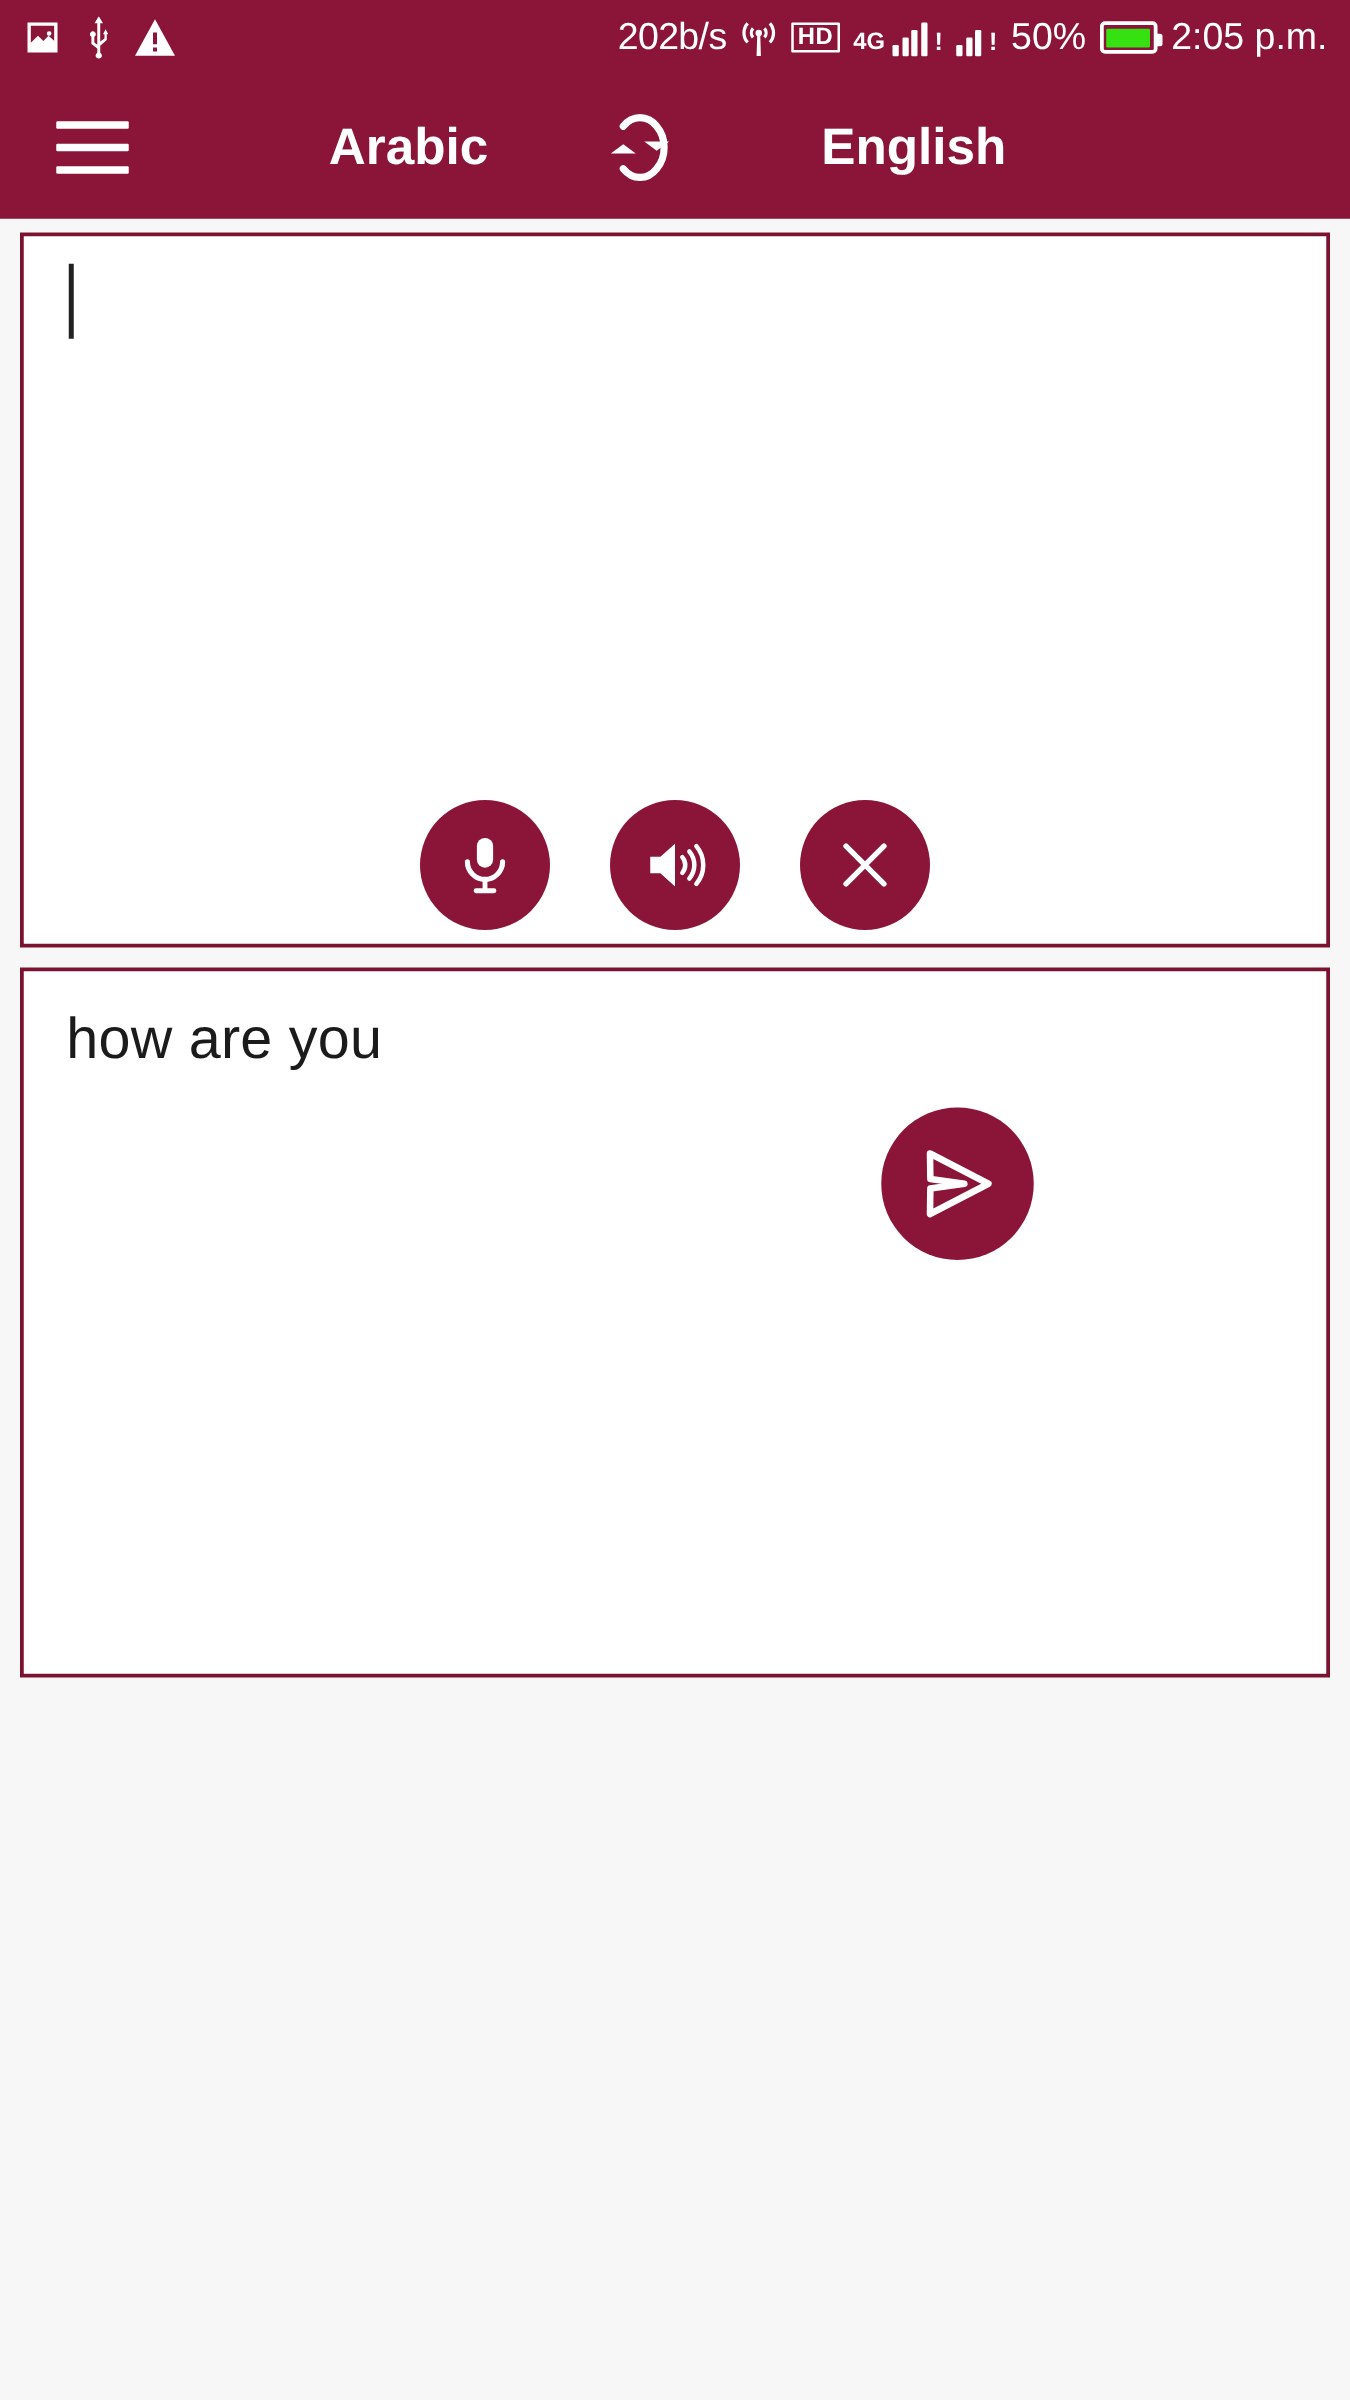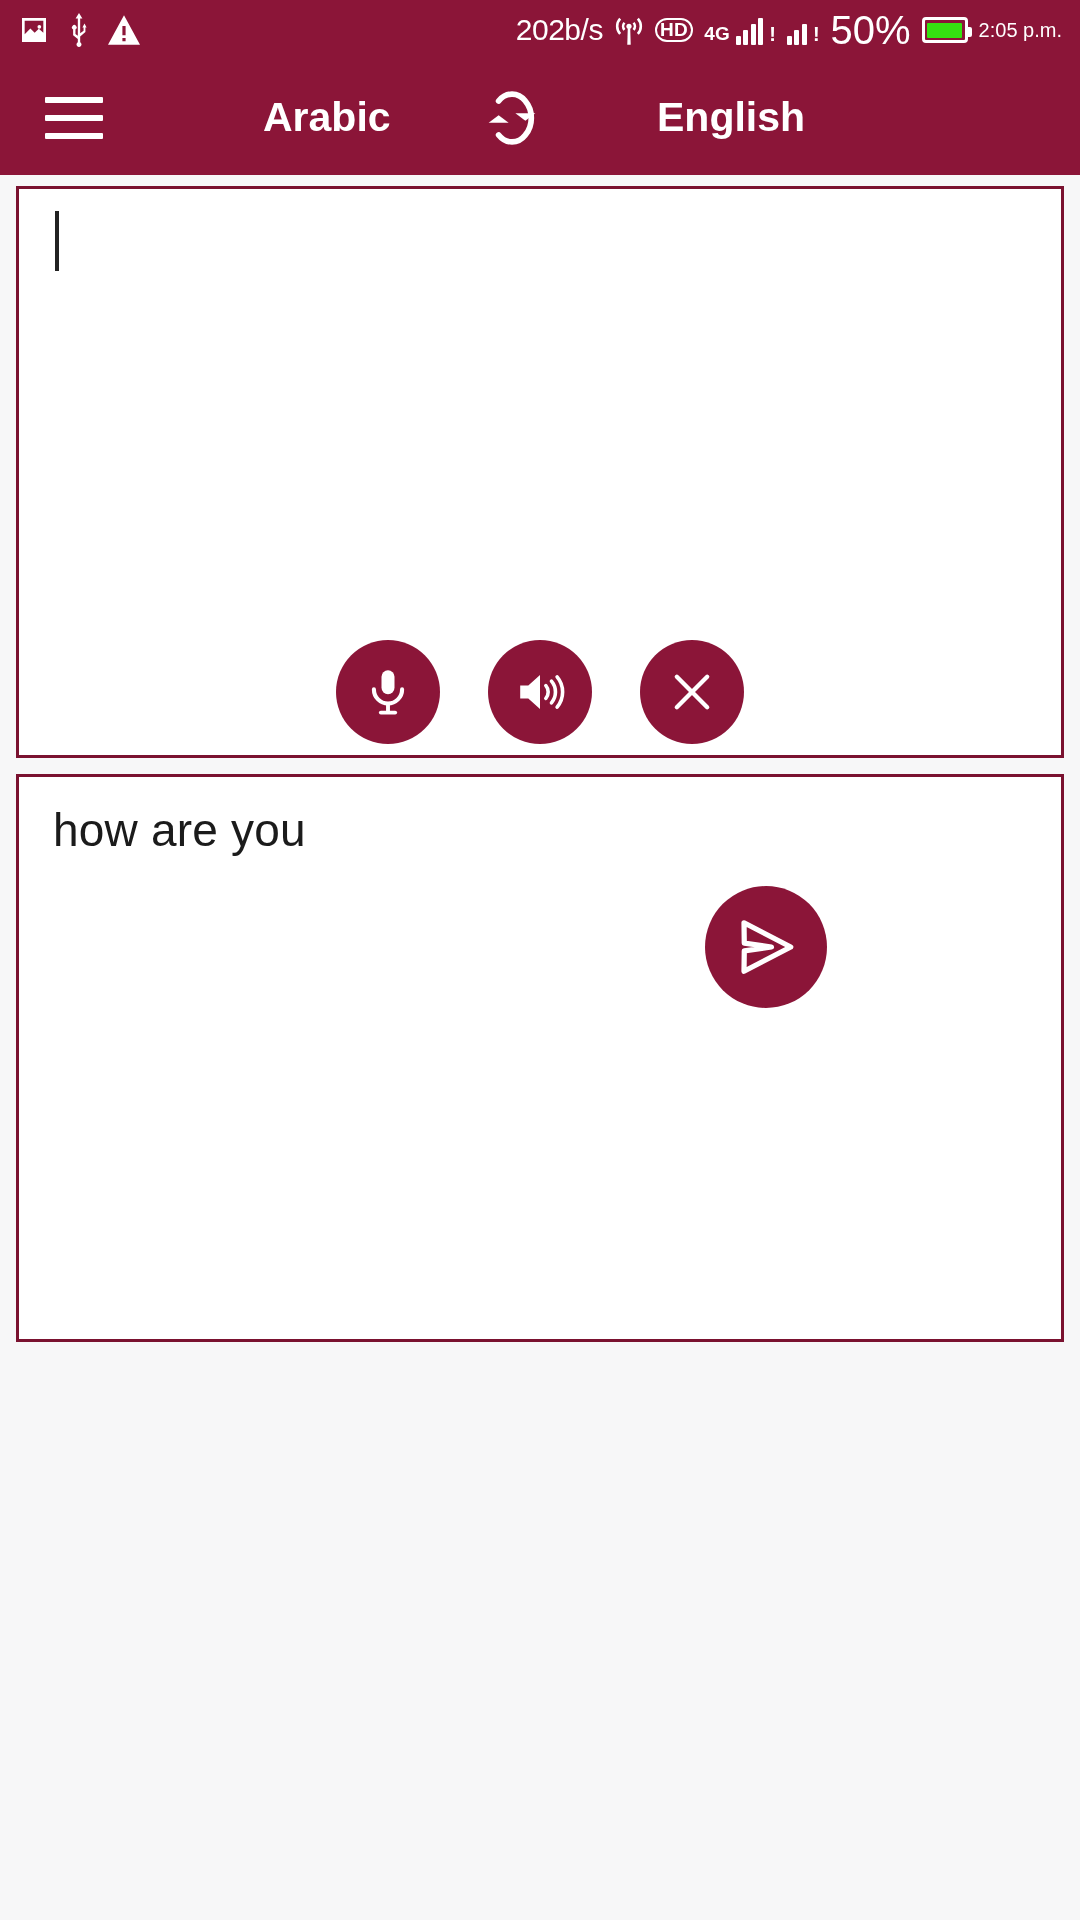--- a/index.html
+++ b/index.html
@@ -17,25 +17,25 @@
     display:flex; align-items:center;
     padding:0 18px;
     color:#ffffff;
   }
   .status-left{ display:flex; align-items:center; gap:16px; }
   .status-right{ display:flex; align-items:center; gap:11px; margin-left:auto; }
 
   .ic{ display:block; }
 
   .net-speed{ font-size:30px; font-weight:500; letter-spacing:-0.5px; white-space:nowrap; }
-  .batt-pct{ font-size:40px; font-weight:400; white-space:nowrap; }
-  .clock{ font-size:20px; font-weight:400; white-space:nowrap; }
+  .batt-pct{ font-size:30px; font-weight:400; white-space:nowrap; }
+  .clock{ font-size:30px; font-weight:400; white-space:nowrap; }
   .hd-badge{
     font-size:19px; font-weight:700; letter-spacing:0.5px;
-    border:2.5px solid #fff; border-radius:12px;
+    border:2.5px solid #fff; border-radius:1px;
     padding:0px 3px 1px 3px; line-height:1.05;
   }
   .gen-badge{ font-size:19px; font-weight:600; }
   .sig-wrap{ display:flex; align-items:flex-end; gap:6px; height:30px; }
   .sig-bars{ display:flex; align-items:flex-end; gap:2.5px; }
   .sig-bars i{ display:block; width:5px; background:#fff; border-radius:1px; }
   .sig-bars i:nth-child(1){ height:9px; }
   .sig-bars i:nth-child(2){ height:15px; }
   .sig-bars i:nth-child(3){ height:21px; }
   .sig-bars i:nth-child(4){ height:27px; }

